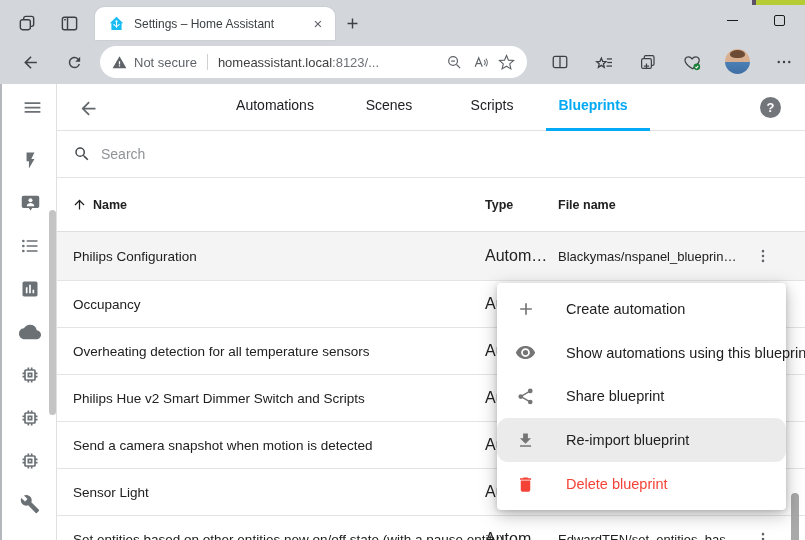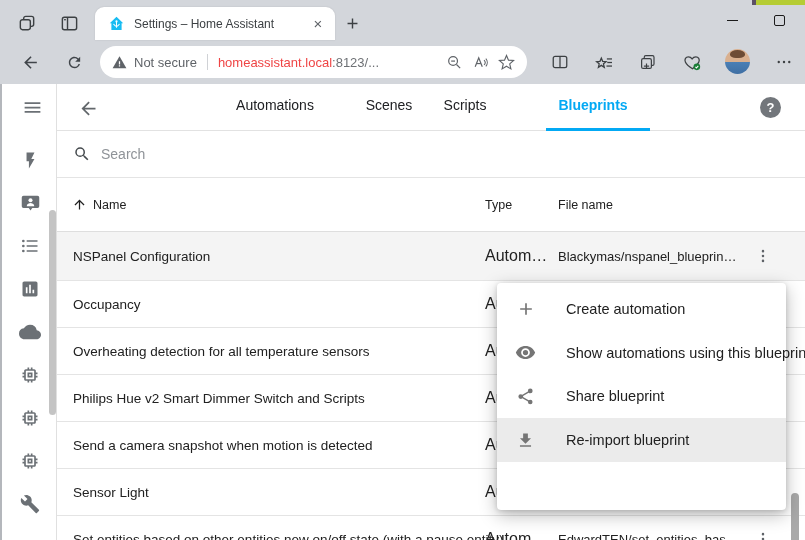--- a/index.html
+++ b/index.html
@@ -29,21 +29,21 @@
   .glyph-min{width:11px;height:0;border-top:1.4px solid #1b1b1b;}
   .glyph-max{width:11px;height:11px;border:1.4px solid #1b1b1b;border-radius:2px;}
 
   
   .toolbar{position:absolute;top:40px;left:0;right:0;height:44px;}
   .tb-icon{position:absolute;top:8px;width:28px;height:28px;display:flex;align-items:center;justify-content:center;border-radius:5px;cursor:pointer;}
   .addressbar{position:absolute;left:100px;top:6px;width:427px;height:32px;background:#fff;border-radius:16px;display:flex;align-items:center;padding:0 8px 0 12px;}
   .ab-sec{display:flex;align-items:flex-start;gap:7px;color:#5f6368;font-size:13px;}
   .ab-divider{width:1px;height:16px;background:#d0d2d6;margin:0 10px;}
   .ab-url{font-size:13px;color:#202124;white-space:nowrap;overflow:hidden;flex:1;}
-  .ab-url .host{color:#ef4444;}
+  .ab-url .host{color:#404040;}
   .ab-url .suffix{color:#6e7175;}
   .ab-icon{width:26px;height:26px;display:flex;align-items:center;justify-content:center;border-radius:50%;cursor:pointer;flex:0 0 auto;}
   .avatar{position:absolute;left:725px;top:9px;width:25px;height:25px;border-radius:50%;cursor:pointer;
     background:linear-gradient(180deg,#d9b08f 0%,#d9b08f 52%,#4a7fb5 53%,#3f6fa3 100%);overflow:hidden;}
   .avatar::before{content:"";position:absolute;left:5px;top:1px;width:15px;height:8px;border-radius:50% 50% 40% 40%;background:#6d4c35;}
 
   
   .content{position:absolute;top:84px;left:0;right:0;bottom:0;background:#fff;}
   .win-left-edge{position:absolute;top:84px;left:0;bottom:0;width:2px;background:#b4b7bc;}
 
@@ -61,40 +61,40 @@
   .ha-tab.active{color:var(--accent);font-weight:bold;}
   .tab-underline{position:absolute;left:489px;top:44px;width:104px;height:3px;background:var(--accent);}
   .help-btn{position:absolute;left:703px;top:13px;width:21px;height:21px;border-radius:50%;background:#72767b;color:#fff;
     display:flex;align-items:center;justify-content:center;font-size:13px;font-weight:bold;cursor:pointer;}
 
   .searchrow{position:relative;height:47px;border-bottom:1px solid var(--border);}
   .search-icon{position:absolute;left:16px;top:14px;}
   .search-input{position:absolute;left:44px;top:12px;width:300px;height:22px;border:none;outline:none;font-size:14px;color:var(--text);}
   .search-input::placeholder{color:#8f9398;}
 
-  .thead{position:relative;height:54px;border-bottom:1px solid #dedede;font-size:12.5px;font-weight:normal;color:var(--text);}
+  .thead{position:relative;height:54px;border-bottom:1px solid #dedede;font-size:12.5px;font-weight:bold;color:var(--text);}
   .thead .col{position:absolute;top:50%;transform:translateY(-50%);cursor:pointer;}
   .sort-arrow{position:absolute;left:15px;top:19px;cursor:pointer;}
   .col-name{left:36px;}
   .col-type{left:428px;}
   .col-file{left:501px;}
 
   .row{position:relative;height:47px;border-bottom:1px solid var(--border);cursor:pointer;}
   .row.selected{height:49px;background:var(--row-highlight);}
   .cell{position:absolute;top:50%;transform:translateY(-50%);font-size:13.5px;color:var(--text);white-space:nowrap;}
   .cell.name{left:16px;}
   .cell.type{left:428px;font-size:16px;}
   .cell.file{left:501px;font-size:13px;}
   .kebab{position:absolute;left:694px;top:50%;transform:translateY(-50%);width:24px;height:24px;display:flex;align-items:center;justify-content:center;cursor:pointer;}
 
   
   .menu{position:absolute;left:497px;top:283px;width:289px;height:227px;background:#fff;border-radius:4px;
     box-shadow:0 5px 18px rgba(0,0,0,.28),0 1px 5px rgba(0,0,0,.15);padding:4px 0;z-index:20;}
   .menu-item{height:43.8px;display:flex;align-items:center;padding-left:18px;cursor:pointer;}
-  .menu-item.highlighted{background:var(--menu-highlight);}
+  .menu-item.highlighted{background:var(--menu-highlight);border-radius:11px;}
   .menu-item .mi-icon{width:21px;height:21px;display:flex;align-items:center;justify-content:center;}
   .menu-item .mi-label{margin-left:30px;font-size:14.5px;color:var(--text);white-space:nowrap;}
   .menu-item.danger .mi-label{color:var(--danger);}
 
   
   .page-scroll{position:absolute;left:734px;top:409px;width:8px;height:60px;background:#a9a9a9;border-radius:4px;cursor:pointer;}
 </style>
 </head>
 <body>
 
@@ -294,21 +294,21 @@
     <main class="main">
 
       <header class="ha-header">
         <span class="ha-back">
           <svg width="21" height="21" viewBox="0 0 24 24" fill="#62676b">
               <path d="M20 11H7.83l5.59-5.59L12 4l-8 8 8 8 1.41-1.41L7.83 13H20v-2z"></path>
             </svg>
         </span>
         <span class="ha-tab" style="left:218px">Automations</span>
         <span class="ha-tab" style="left:332px">Scenes</span>
-        <span class="ha-tab" style="left:408px">Scripts</span>
+        <span class="ha-tab" style="left:435px">Scripts</span>
         <span class="ha-tab active" style="left:536px">Blueprints</span>
         <span class="tab-underline"></span>
         <span class="help-btn">?</span>
       </header>
 
       <div class="searchrow">
         <span class="search-icon">
           <svg width="18" height="18" viewBox="0 0 24 24" fill="#44494d">
               <path d="M15.5 14h-.79l-.28-.27A6.47 6.47 0 0 0 16 9.5 6.5 6.5 0 1 0 9.5 16c1.61 0 3.09-.59 4.23-1.57l.27.28v.79l5 4.99L20.49 19l-4.99-5zm-6 0A4.5 4.5 0 1 1 14 9.5 4.49 4.49 0 0 1 9.5 14z"></path>
             </svg>
@@ -321,21 +321,21 @@
           <svg width="15" height="15" viewBox="0 0 24 24" fill="#212121">
               <path d="M4 12l1.41 1.41L11 7.83V20h2V7.83l5.58 5.58L20 12l-8-8-8 8z"></path>
             </svg>
         </span>
         <span class="col col-name">Name</span>
         <span class="col col-type">Type</span>
         <span class="col col-file">File name</span>
       </div>
 
       <div class="row selected">
-        <span class="cell name">NSPanel Configuration</span>
+        <span class="cell name">Philips Configuration</span>
         <span class="cell type">Autom…</span>
         <span class="cell file">Blackymas/nspanel_blueprin…</span>
         <span class="kebab">
           <svg width="18" height="18" viewBox="0 0 24 24" fill="#5f6368">
               <circle cx="12" cy="5.5" r="1.7"></circle>
               <circle cx="12" cy="12" r="1.7"></circle>
               <circle cx="12" cy="18.5" r="1.7"></circle>
             </svg>
         </span>
       </div>
@@ -410,15 +410,23 @@
       <span class="mi-label">Share blueprint</span>
     </div>
     <div class="menu-item highlighted">
       <span class="mi-icon">
         <svg width="19" height="19" viewBox="0 0 24 24" fill="#757575">
             <path d="M19 9h-4V3H9v6H5l7 7 7-7zM5 18v2h14v-2H5z"></path>
           </svg>
       </span>
       <span class="mi-label">Re-import blueprint</span>
     </div>
+    <div class="menu-item danger">
+      <span class="mi-icon">
+        <svg width="19" height="19" viewBox="0 0 24 24" fill="var(--danger)">
+            <path d="M6 19c0 1.1.9 2 2 2h8c1.1 0 2-.9 2-2V7H6v12zM19 4h-3.5l-1-1h-5l-1 1H5v2h14V4z"></path>
+          </svg>
+      </span>
+      <span class="mi-label">Delete blueprint</span>
+    </div>
   </div>
 
 </div>
 
 </body></html>

